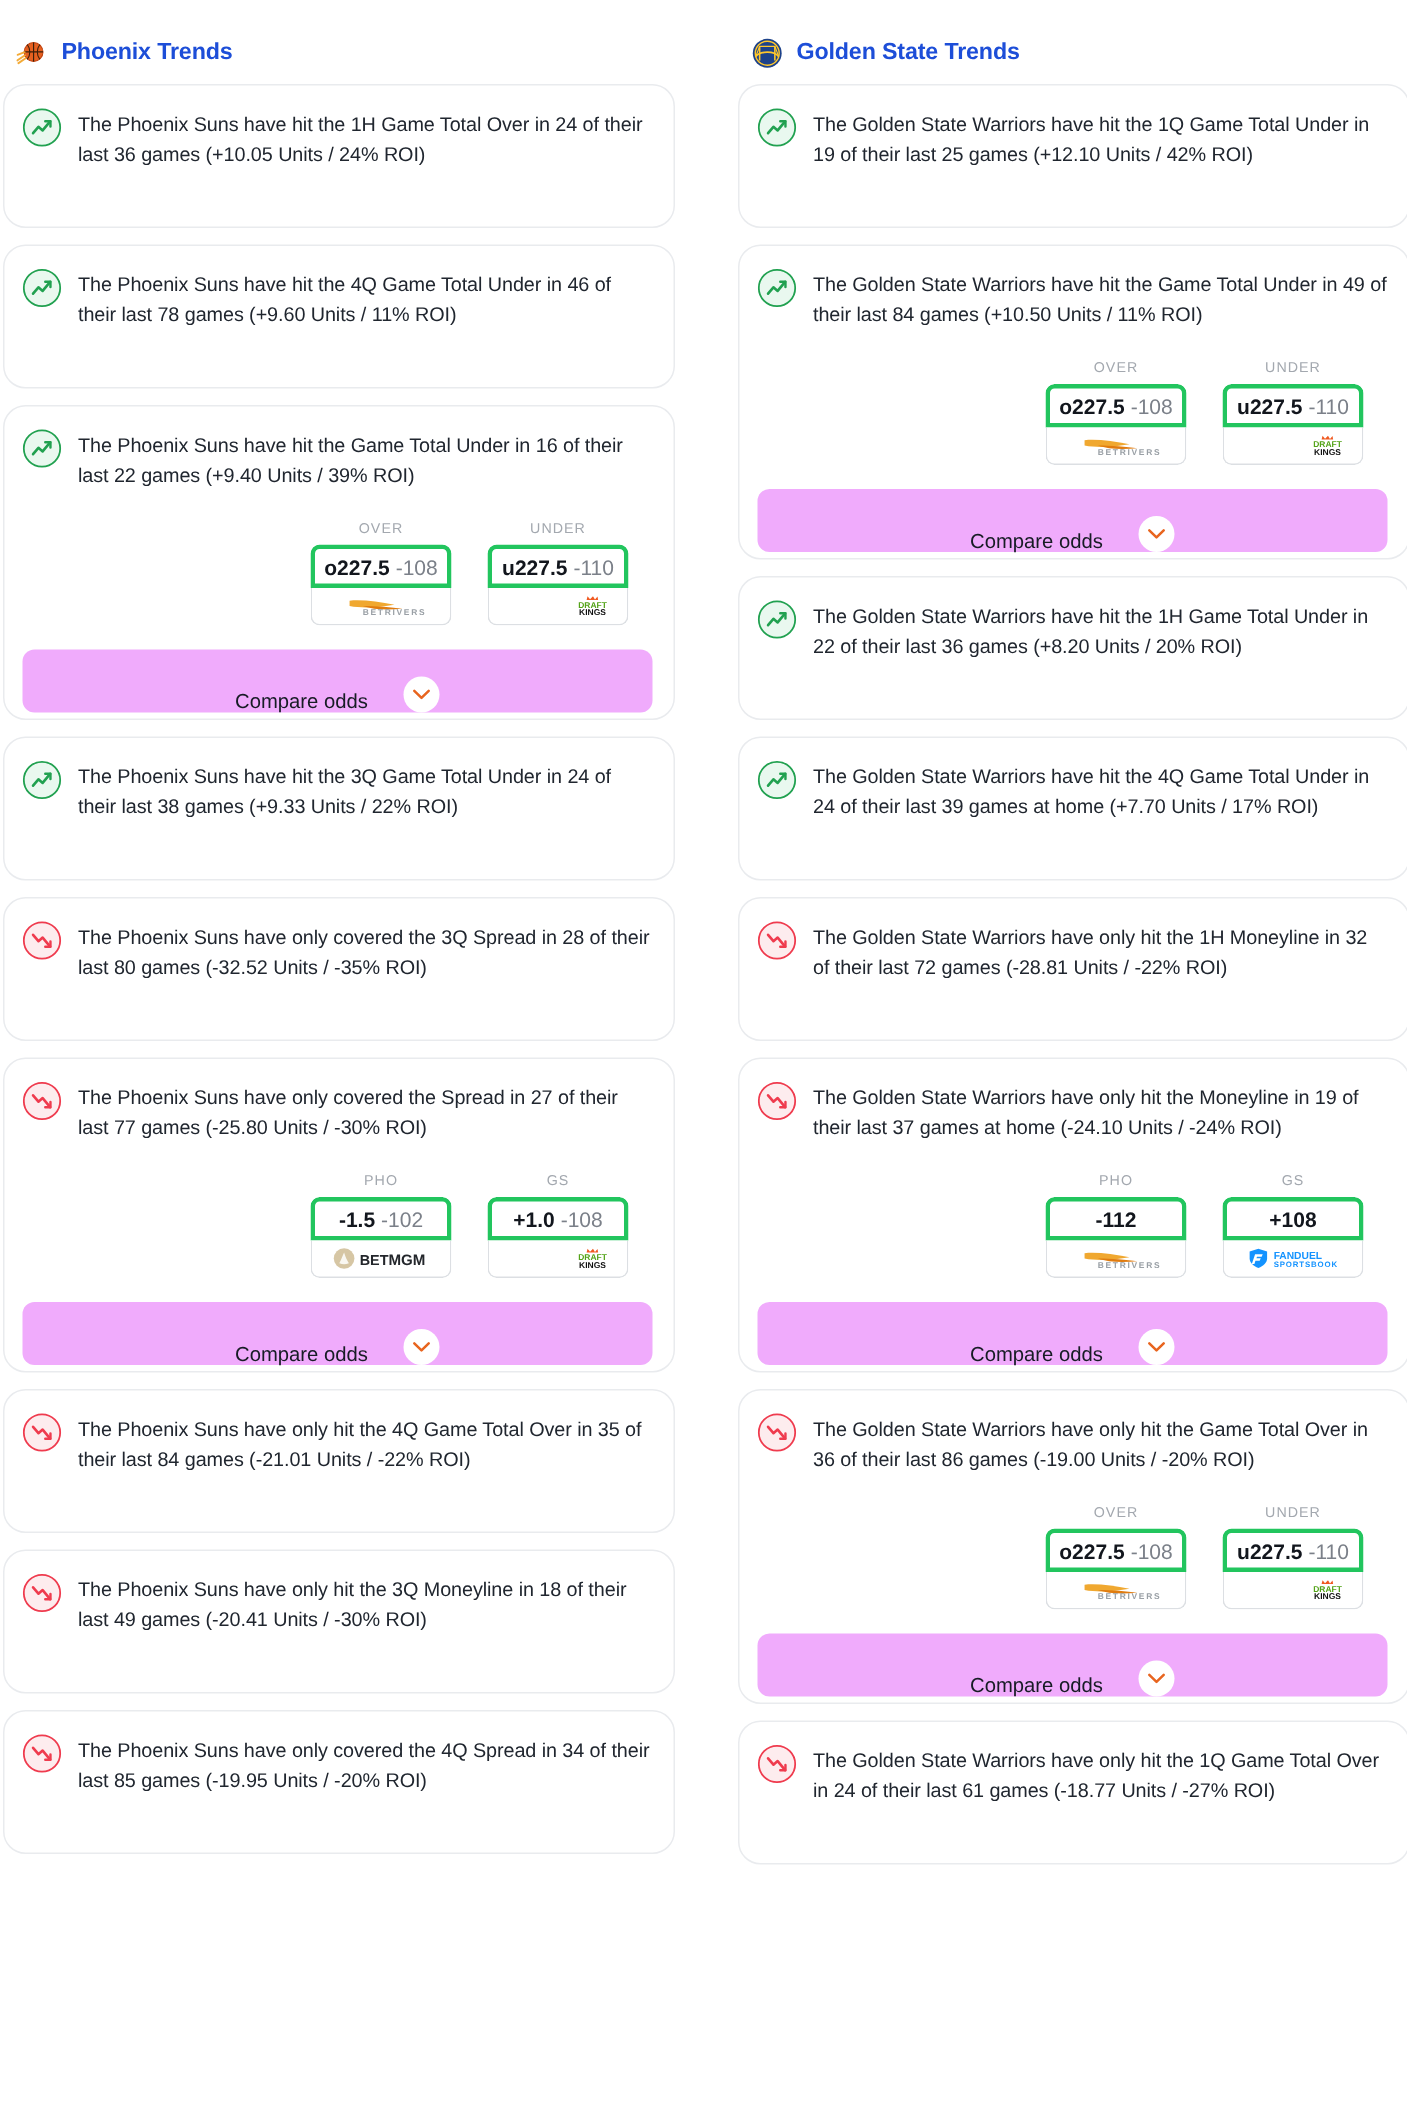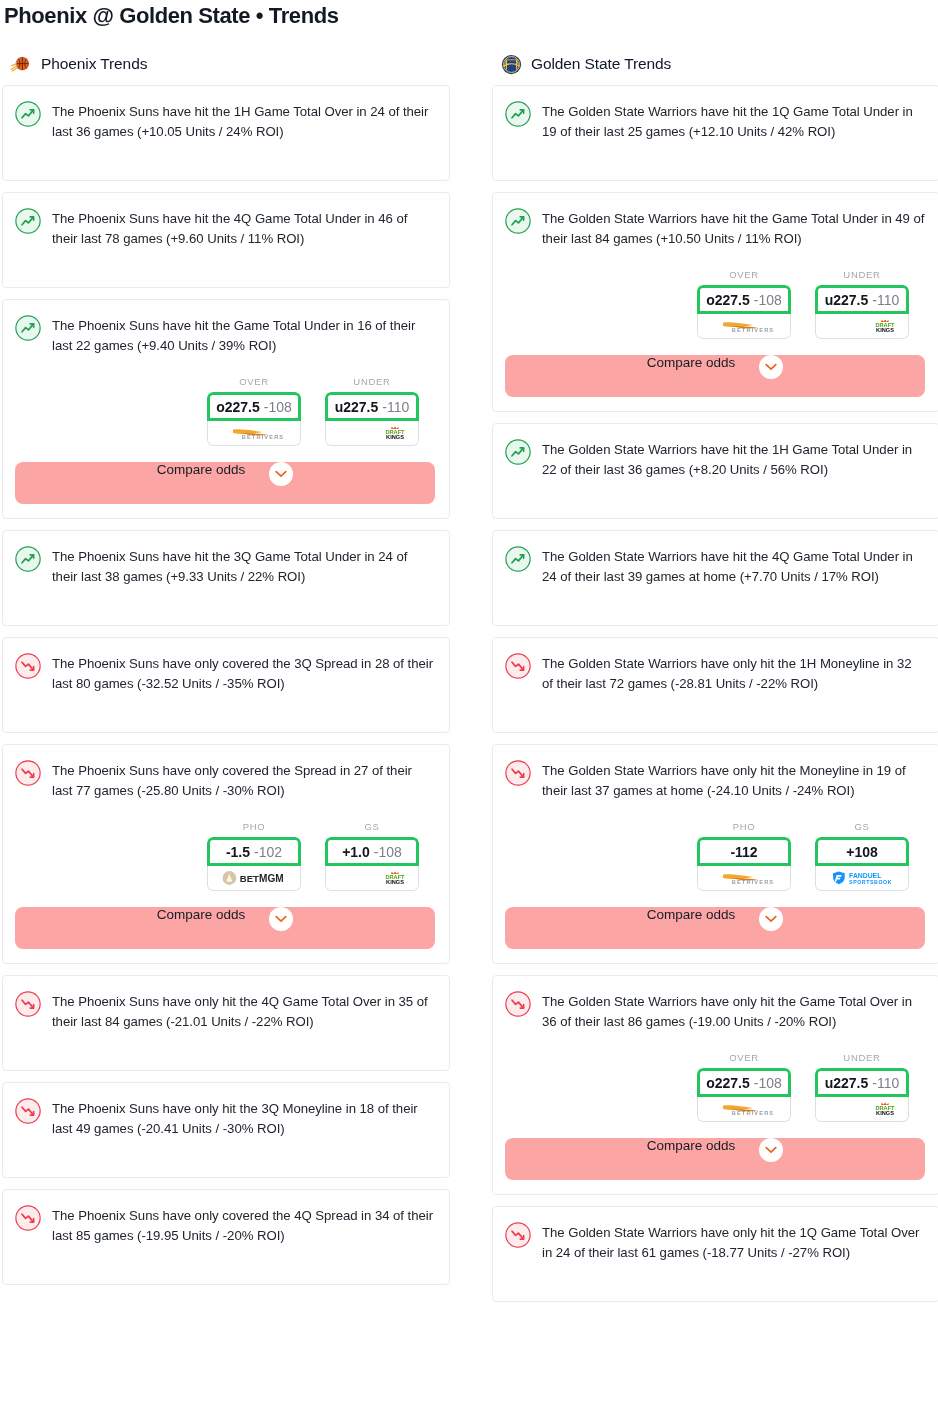--- a/index.html
+++ b/index.html
@@ -40,33 +40,33 @@
 
   .col-header {
     display: flex;
     align-items: center;
     gap: 9px;
     padding: 0 0 12px 9px;
     height: 30px;
   }
   .col-header-title {
     font-size: 15.5px;
-    font-weight: normal;
-    color: #0f172a;
+    font-weight: bold;
+    color: #1d4ed8;
     letter-spacing: -0.1px;
   }
   .team-logo { width: 21px; height: 21px; flex: 0 0 21px; display: block; }
 
   
   .trend-card {
     border: 1px solid #e9ebee;
-    border-radius: 4px;
+    border-radius: 15px;
     background: #fff;
     margin-bottom: 11px;
-    padding: 14px 14px 14px 12px;
+    padding: 14px 14px 4px 12px;
     min-height: 96px;
   }
   .trend-top { display: flex; gap: 11px; align-items: flex-start; }
   .trend-icon { width: 26px; height: 26px; flex: 0 0 26px; margin-top: 1px; }
   .trend-text {
     font-size: 13.2px;
     line-height: 20px;
     color: #20262f;
     letter-spacing: -0.05px;
     padding-top: 2px;
@@ -104,42 +104,41 @@
     display: flex;
     align-items: center;
     justify-content: flex-end;
     background: #fff;
   }
   .book-logo { height: 16px; display: block; }
 
   
   .compare-bar {
     margin-top: 16px;
-    background: #fca5a5;
+    background: #f0abfc;
     border-radius: 8px;
     height: 42px;
     display: flex;
-    align-items: flex-start;
+    align-items: flex-end;
     justify-content: center;
     gap: 24px;
     cursor: pointer;
   }
   .compare-label { font-size: 13.5px; color: #171c25; font-weight: 500; }
   .chev-circle {
     width: 24px; height: 24px; border-radius: 50%;
     background: #ffffff;
     display: flex; align-items: center; justify-content: center;
   }
 </style>
 </head>
 <body>
 
 <div class="page">
 
-  <h1 class="page-title">Phoenix @ Golden State • Trends</h1>
 
 
   <div class="columns">
 
     <div class="column">
       <div class="col-header">
         <span class="team-logo">
           <svg viewBox="0 0 24 24" width="21" height="21">
             <circle cx="13" cy="11" r="7.2" fill="#e56020"></circle>
             <circle cx="13" cy="11" r="7.2" fill="none" stroke="#c0420f" stroke-width="0.8"></circle>
@@ -405,21 +404,21 @@
               </span>
             </div>
           </div>
           <div class="trend-card">
             <div class="trend-top">
               <span class="trend-icon"><svg viewBox="0 0 24 24" width="26" height="26">
                   <circle cx="12" cy="12" r="11.2" fill="#e9f8ef" stroke="#21a150" stroke-width="1.1"></circle>
                   <path d="M6.5 15.5l3.3-3.9 2.6 2.2 4.6-5.6" fill="none" stroke="#21a150" stroke-width="1.6" stroke-linecap="round" stroke-linejoin="round"></path>
                   <path d="M14 8.2h3.2v3.2" fill="none" stroke="#21a150" stroke-width="1.5" stroke-linecap="round" stroke-linejoin="round"></path>
                 </svg></span>
-              <span class="trend-text">The Golden State Warriors have hit the 1H Game Total Under in 22 of their last 36 games (+8.20 Units / 56% ROI)</span>
+              <span class="trend-text">The Golden State Warriors have hit the 1H Game Total Under in 22 of their last 36 games (+8.20 Units / 20% ROI)</span>
             </div>
           </div>
           <div class="trend-card">
             <div class="trend-top">
               <span class="trend-icon"><svg viewBox="0 0 24 24" width="26" height="26">
                   <circle cx="12" cy="12" r="11.2" fill="#e9f8ef" stroke="#21a150" stroke-width="1.1"></circle>
                   <path d="M6.5 15.5l3.3-3.9 2.6 2.2 4.6-5.6" fill="none" stroke="#21a150" stroke-width="1.6" stroke-linecap="round" stroke-linejoin="round"></path>
                   <path d="M14 8.2h3.2v3.2" fill="none" stroke="#21a150" stroke-width="1.5" stroke-linecap="round" stroke-linejoin="round"></path>
                 </svg></span>
               <span class="trend-text">The Golden State Warriors have hit the 4Q Game Total Under in 24 of their last 39 games at home (+7.70 Units / 17% ROI)</span>

